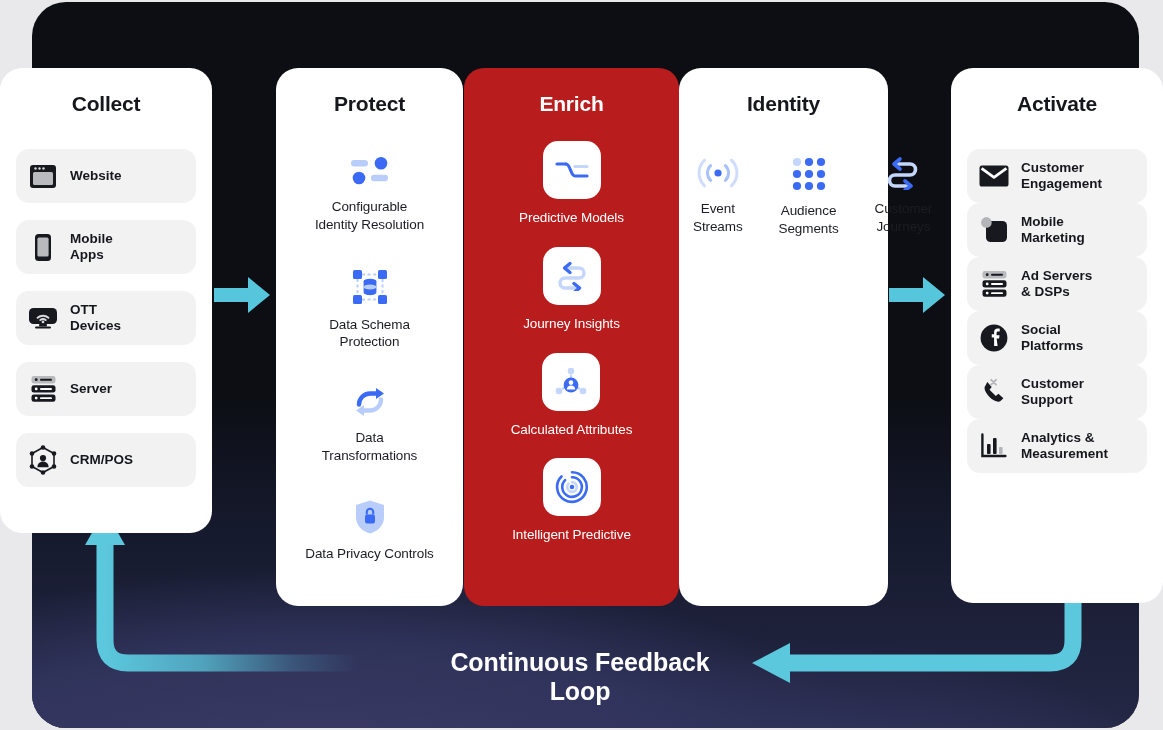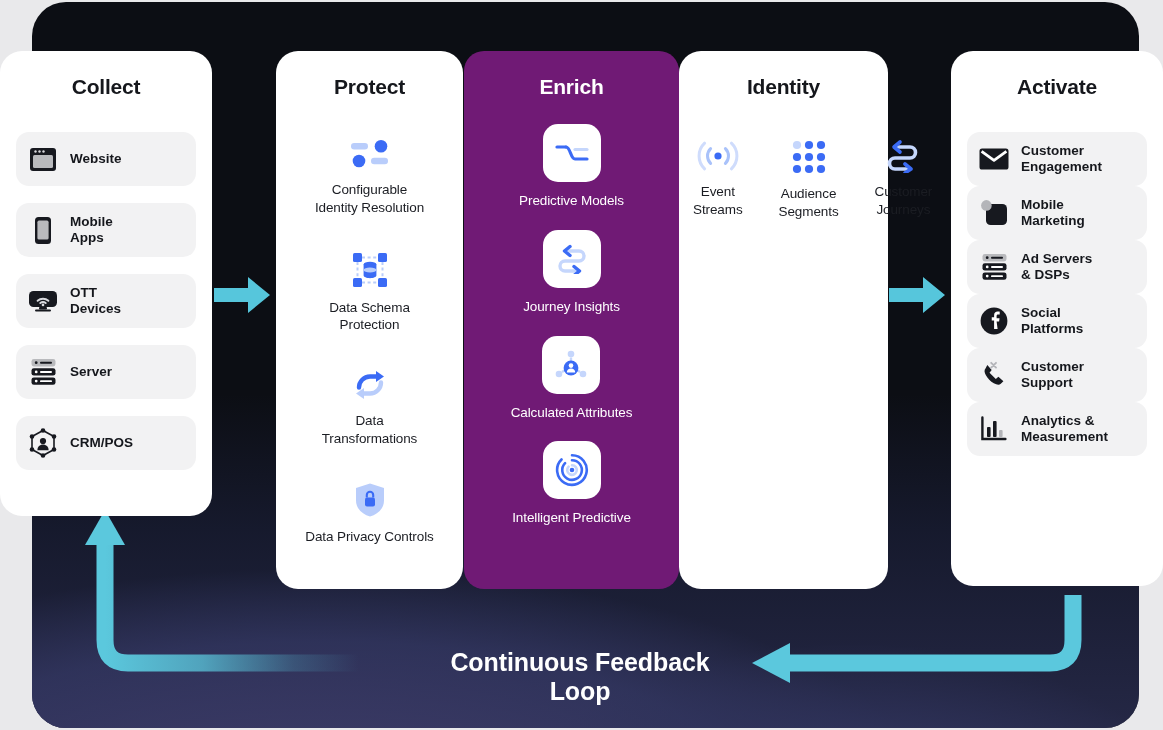--- a/index.html
+++ b/index.html
@@ -46,25 +46,25 @@
   
   #columns {
     position: absolute;
     left: 0; top: 0;
     width: 1163px; height: 730px;
     z-index: 6;
   }
 
   .col {
     position: absolute;
-    top: 51px;
+    top: 68px;
     background: #ffffff;
     border-radius: 22px;
   }
-  .col.accent { background: #701a75; border-radius: 20px; }
+  .col.accent { background: #b91c1c; border-radius: 20px; }
 
   .col-title {
     text-align: center;
     font-size: 21px;
     font-weight: 700;
     color: #15171c;
     letter-spacing: -0.2px;
   }
   .col.accent .col-title { color: #ffffff; font-weight: 600; }
 

